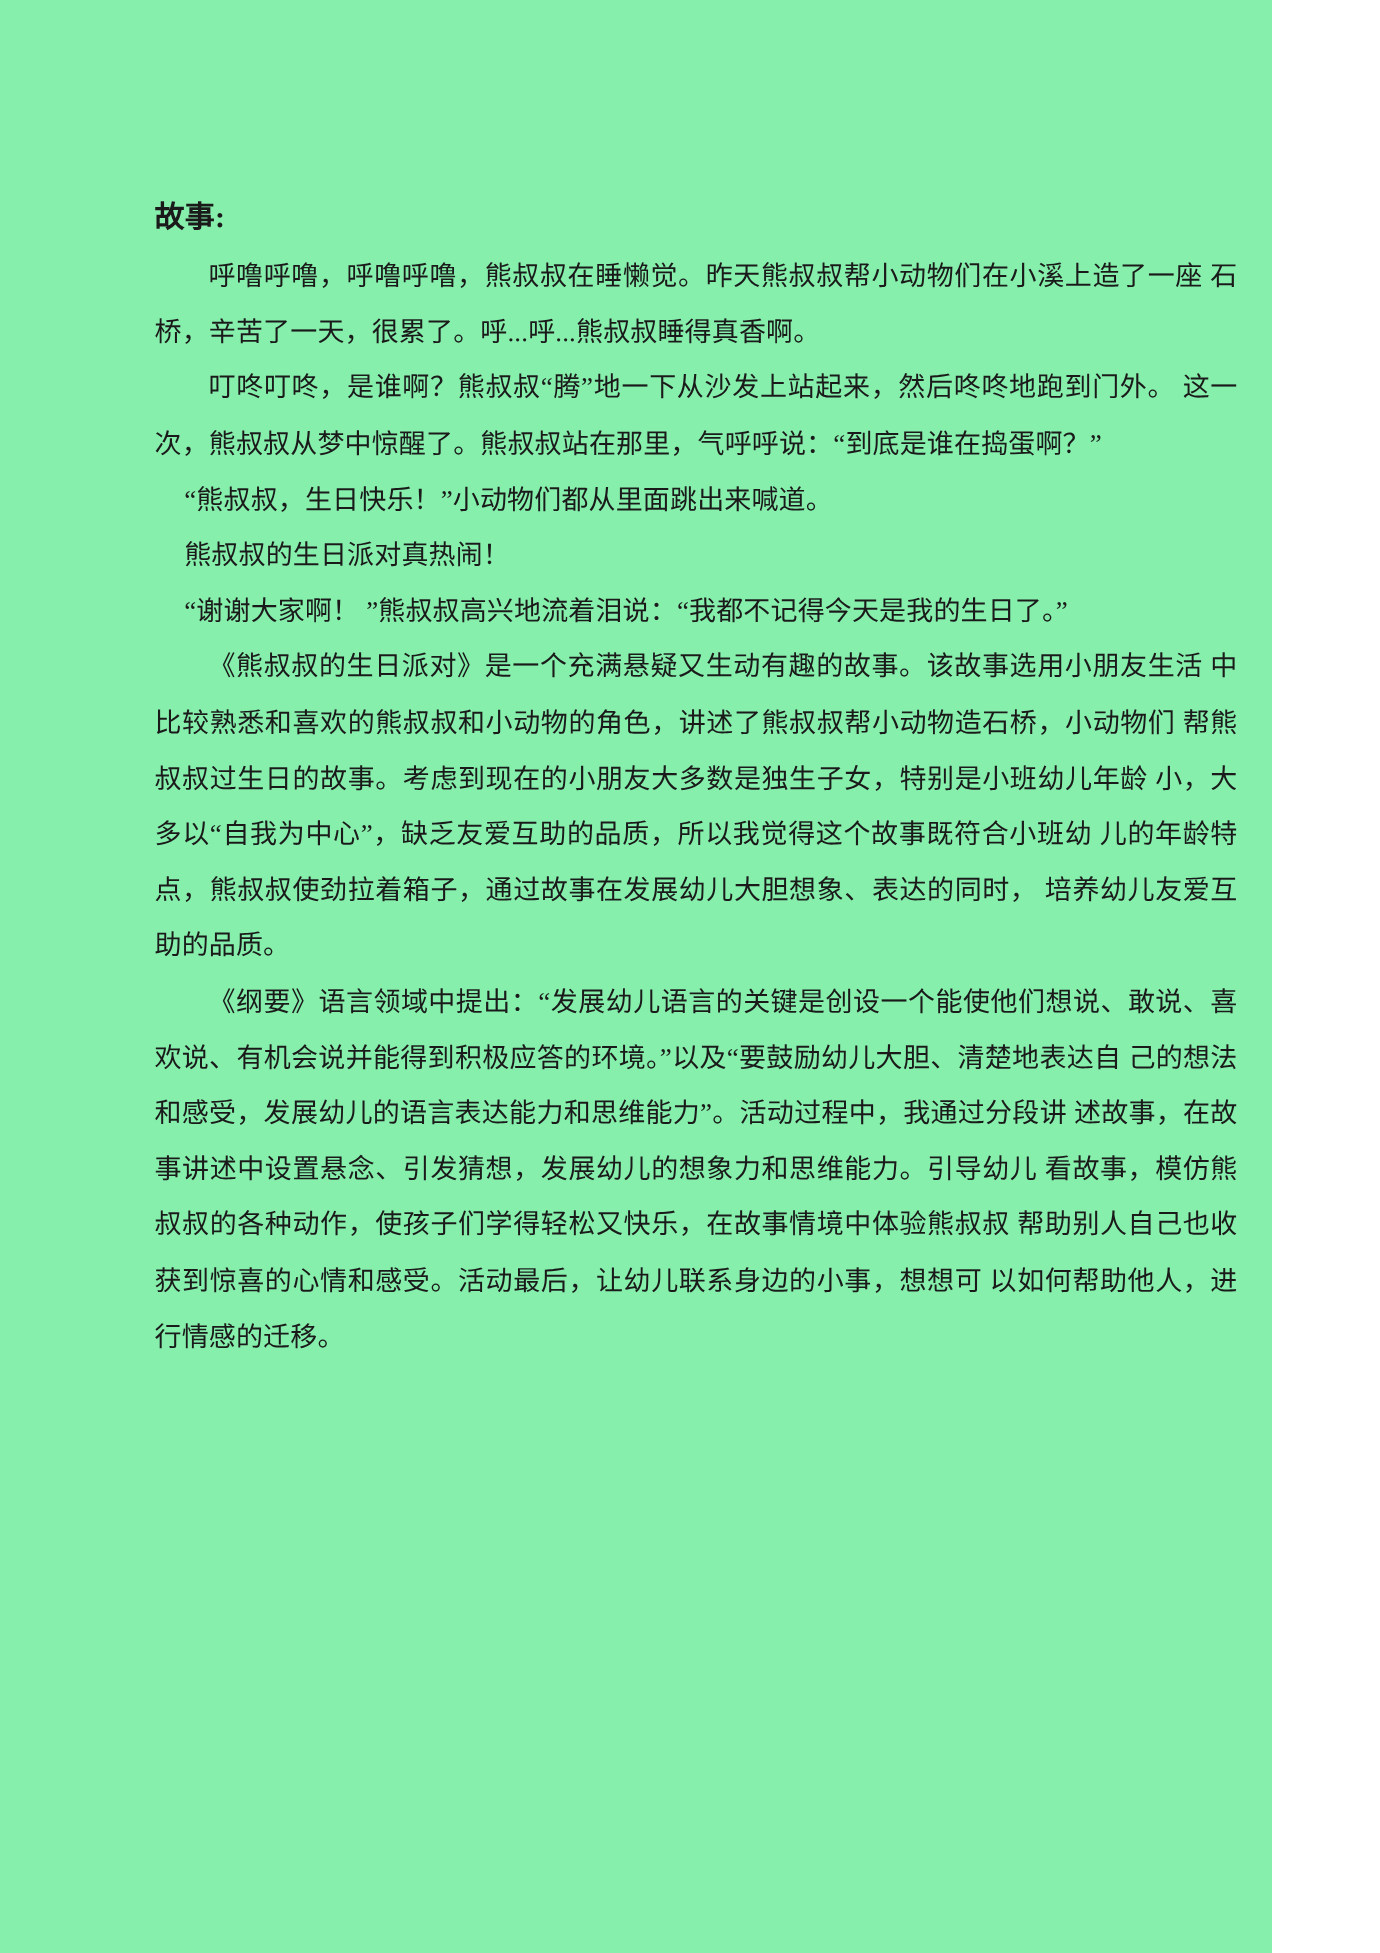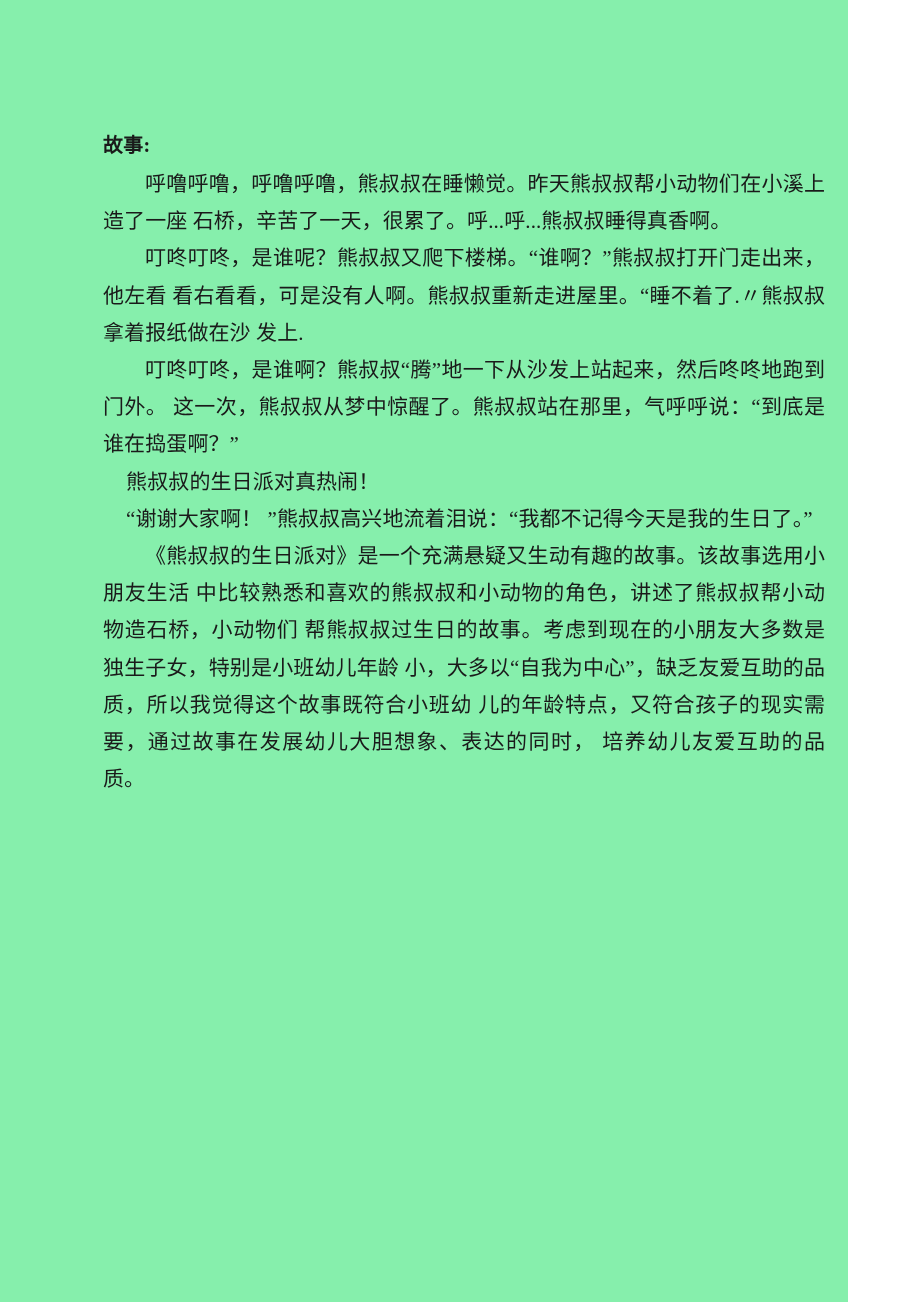--- a/index.html
+++ b/index.html
@@ -39,21 +39,21 @@
     margin: 0 0 4px 0;
     letter-spacing: 0.2px;
     text-align: left;
   }
 
   .section-heading.analysis {
     margin-top: 7px;
   }
 
   .para {
-    font-size: 21px;
+    font-size: 18px;
     line-height: 37.2px;
     margin: 0;
     text-align: justify;
     text-justify: inter-ideograph;
     text-indent: 2em;
     letter-spacing: 0.1px;
     word-break: break-all;
   }
 
   .para.indent-one {
@@ -69,31 +69,32 @@
 
 <div class="page">
   <div class="content">
 
     <div class="story-block">
       <h2 class="section-heading">故事:</h2>
 
       <p class="para">呼噜呼噜，呼噜呼噜，熊叔叔在睡懒觉。昨天熊叔叔帮小动物们在小溪上造了一座 石桥，辛苦了一天，很累了。呼...呼...熊叔叔睡得真香啊。</p>
 
 
-      <p class="para">叮咚叮咚，是谁呢？熊叔叔又爬下楼梯。“谁啊？”熊叔叔打开门走出来，他左看 看右看看，可是没有人啊。熊叔叔重新走进屋里。“睡不着了.〃熊叔叔拿着报纸做在沙 发上.</p>
 
       <p class="para">叮咚叮咚，是谁啊？熊叔叔“腾”地一下从沙发上站起来，然后咚咚地跑到门外。 这一次，熊叔叔从梦中惊醒了。熊叔叔站在那里，气呼呼说：“到底是谁在捣蛋啊？”</p>
 
 
+      <p class="para indent-one">“熊叔叔，生日快乐！”小动物们都从里面跳出来喊道。</p>
 
       <p class="para indent-one">熊叔叔的生日派对真热闹！</p>
 
       <p class="para indent-one">“谢谢大家啊！ ”熊叔叔高兴地流着泪说：“我都不记得今天是我的生日了。”</p>
     </div>
 
     <div class="analysis-block">
 
-      <p class="para">《熊叔叔的生日派对》是一个充满悬疑又生动有趣的故事。该故事选用小朋友生活 中比较熟悉和喜欢的熊叔叔和小动物的角色，讲述了熊叔叔帮小动物造石桥，小动物们 帮熊叔叔过生日的故事。考虑到现在的小朋友大多数是独生子女，特别是小班幼儿年龄 小，大多以“自我为中心”，缺乏友爱互助的品质，所以我觉得这个故事既符合小班幼 儿的年龄特点，又符合孩子的现实需要，通过故事在发展幼儿大胆想象、表达的同时， 培养幼儿友爱互助的品质。</p>
+      <p class="para">《熊叔叔的生日派对》是一个充满悬疑又生动有趣的故事。该故事选用小朋友生活 中比较熟悉和喜欢的熊叔叔和小动物的角色，讲述了熊叔叔帮小动物造石桥，小动物们 帮熊叔叔过生日的故事。考虑到现在的小朋友大多数是独生子女，特别是小班幼儿年龄 小，大多以“自我为中心”，缺乏友爱互助的品质，所以我觉得这个故事既符合小班幼 儿的年龄特点，熊叔叔使劲拉着箱子，通过故事在发展幼儿大胆想象、表达的同时， 培养幼儿友爱互助的品质。</p>
 
+      <p class="para">《纲要》语言领域中提出：“发展幼儿语言的关键是创设一个能使他们想说、敢说、喜欢说、有机会说并能得到积极应答的环境。”以及“要鼓励幼儿大胆、清楚地表达自 己的想法和感受，发展幼儿的语言表达能力和思维能力”。活动过程中，我通过分段讲 述故事，在故事讲述中设置悬念、引发猜想，发展幼儿的想象力和思维能力。引导幼儿 看故事，模仿熊叔叔的各种动作，使孩子们学得轻松又快乐，在故事情境中体验熊叔叔 帮助别人自己也收获到惊喜的心情和感受。活动最后，让幼儿联系身边的小事，想想可 以如何帮助他人，进行情感的迁移。</p>
     </div>
 
   </div>
 </div>
 
 </body></html>

